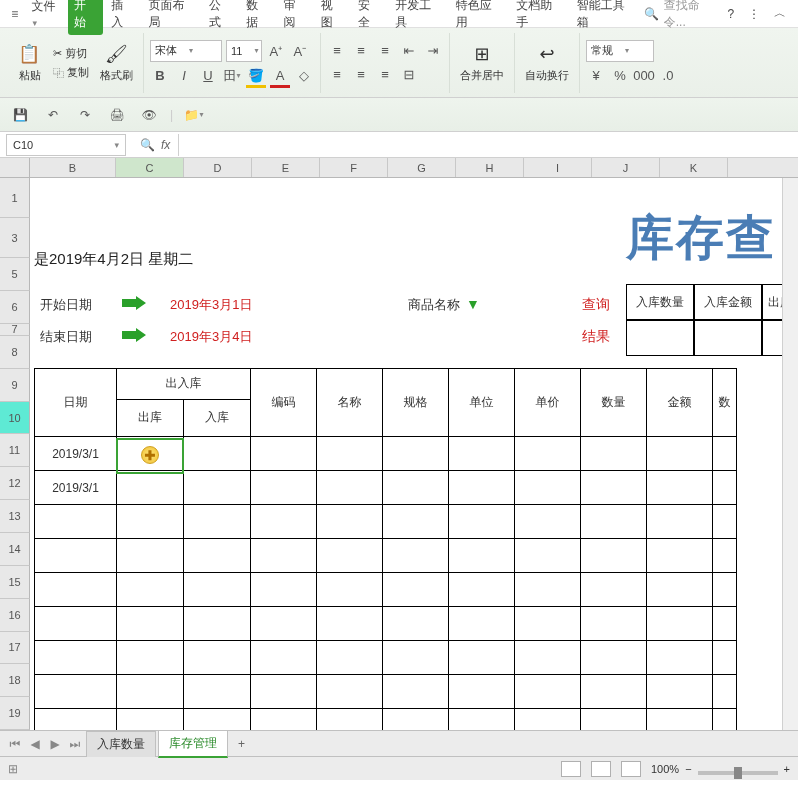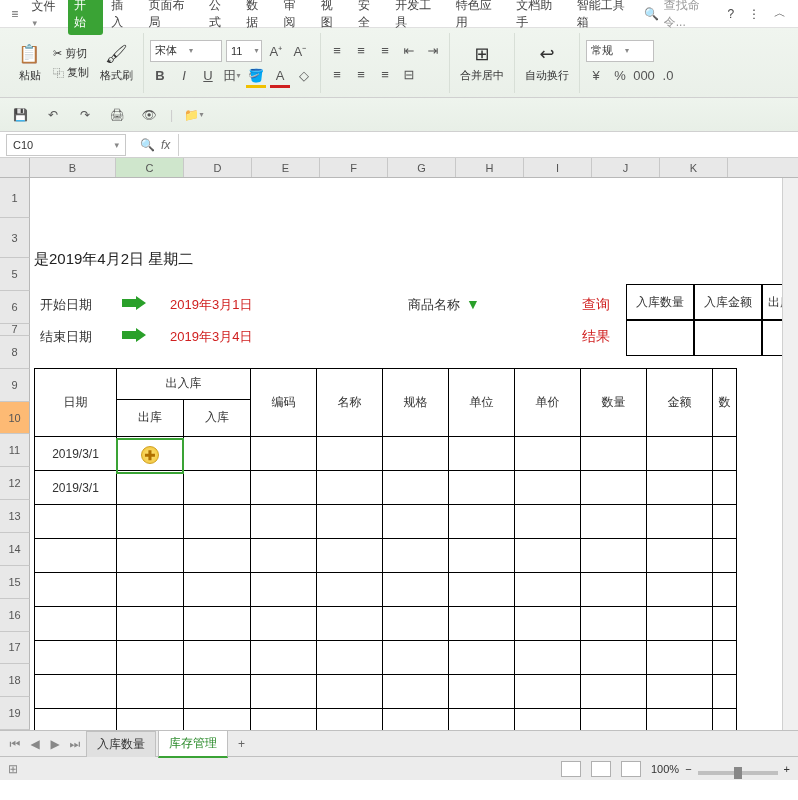--- a/index.html
+++ b/index.html
@@ -45,21 +45,21 @@
 
 
 .grid-wrap { position: relative; height: 572px; overflow: hidden; }
 .col-headers { display: flex; height: 20px; background: #e8e8e8; border-bottom: 1px solid #b8b8b8; }
 .corner { width: 30px; border-right: 1px solid #b8b8b8; background: #e8e8e8; }
 .col-h { border-right: 1px solid #c8c8c8; text-align: center; font-size: 11px; line-height: 20px; color: #555; background: #e8e8e8; }
 .col-h.sel { background: #cfe6cc; }
 .row-area { display: flex; height: 552px; }
 .row-headers { width: 30px; display: flex; flex-direction: column; }
 .row-h { border-bottom: 1px solid #c8c8c8; border-right: 1px solid #b8b8b8; background: #e8e8e8; text-align: center; font-size: 11px; color: #555; display: flex; align-items: center; justify-content: center; }
-.row-h.sel { background: #fdba74; }
+.row-h.sel { background: #5eead4; }
 .cells { position: relative; flex: 1; background: #fff; }
 
 
 .sheet-title { position: absolute; left: 0; top: 8px; width: 760px; text-align: center; font-size: 22px; font-weight: bold; color: #222; }
 .big-text { position: absolute; left: 596px; top: 28px; font-size: 48px; color: #4a7db5; font-weight: bold; letter-spacing: 2px; white-space: nowrap; }
 .date-line { position: absolute; left: 4px; top: 72px; font-size: 15px; color: #222; }
 .label-cell { position: absolute; font-size: 13px; }
 .red-text { color: #d02020; }
 .green-arrow { position: absolute; width: 24px; height: 14px; }
 .green-arrow svg { width: 100%; height: 100%; }
@@ -263,20 +263,21 @@
         <div class="row-h" style="height: 36px;">12</div>
         <div class="row-h" style="height: 36px;">13</div>
         <div class="row-h" style="height: 36px;">14</div>
         <div class="row-h" style="height: 36px;">15</div>
         <div class="row-h" style="height: 36px;">16</div>
         <div class="row-h" style="height: 36px;">17</div>
         <div class="row-h" style="height: 36px;">18</div>
         <div class="row-h" style="height: 36px;">19</div>
       </div>
     <div class="cells" id="cells">
+      <div class="big-text">库存查</div>
       <div class="date-line">是2019年4月2日  星期二</div>
 
       <div class="label-cell" style="left:10px;top:118px">开始日期</div>
       <div class="green-arrow" style="left:92px;top:118px"><svg viewBox="0 0 24 14">
             <polygon points="0,3 14,3 14,0 24,7 14,14 14,11 0,11" fill="#2aa02a"></polygon>
           </svg></div>
       <div class="label-cell red-text" style="left:140px;top:118px">2019年3月1日</div>
 
       <div class="label-cell" style="left:10px;top:150px">结束日期</div>
       <div class="green-arrow" style="left:92px;top:150px"><svg viewBox="0 0 24 14">

